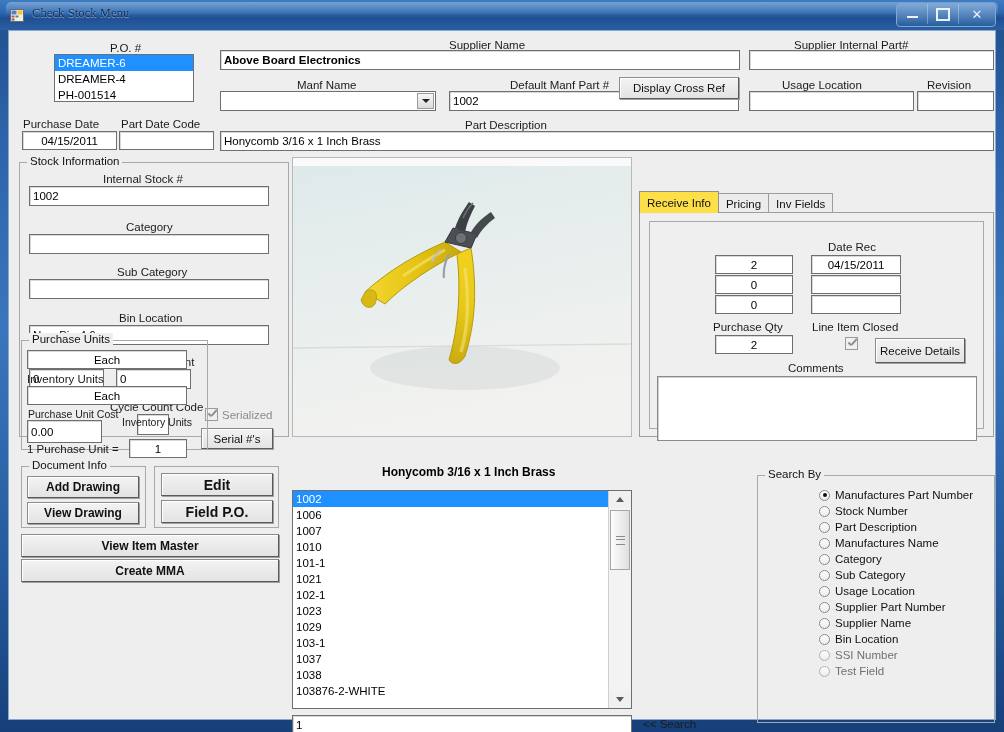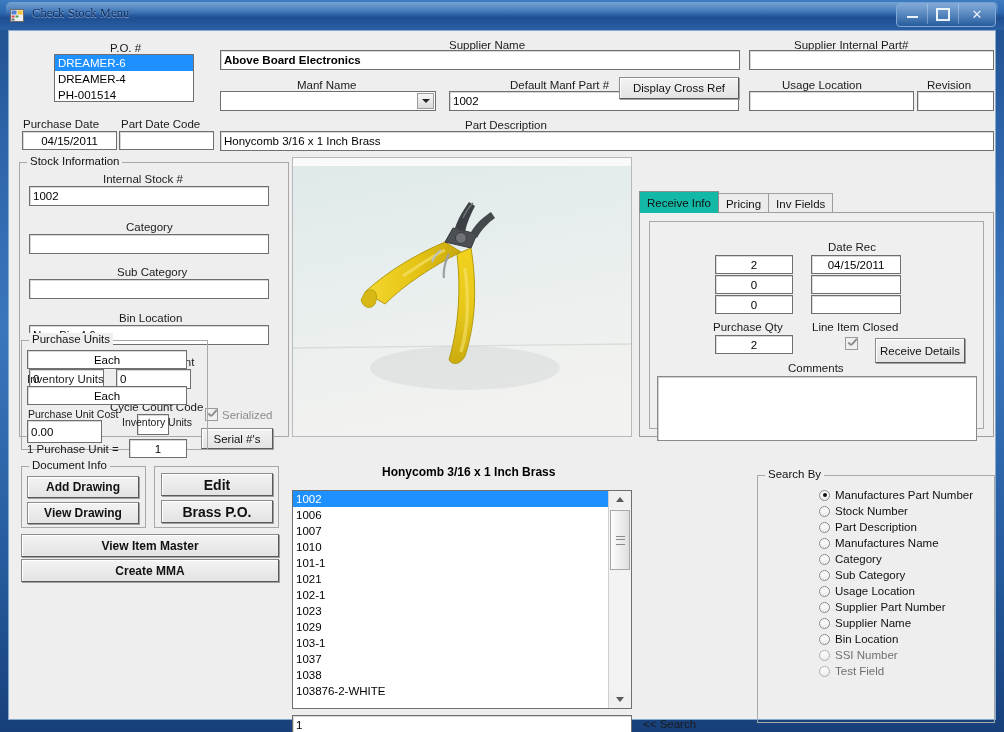--- a/index.html
+++ b/index.html
@@ -95,21 +95,21 @@
   .chk:after{content:"";position:absolute;left:2px;top:5px;width:4px;height:1.5px;background:#8d8d8d;
      transform:rotate(45deg);}
   .chk:before{content:"";position:absolute;left:4px;top:3px;width:8px;height:1.5px;background:#8d8d8d;
      transform:rotate(-48deg);}
 
   
   .tabstrip{position:absolute;display:flex;align-items:flex-end;}
   .tab{height:20px;padding:0 7px;font-size:11.5px;display:flex;align-items:center;
        border:1px solid #9d9d9d;border-bottom:none;background:#ececec;color:#111;
        box-sizing:border-box;margin-right:-1px;}
-  .tab.active{background:#14b8a6;height:22px;border-color:#8f8f8f;position:relative;z-index:3;}
+  .tab.active{background:#fde047;height:22px;border-color:#8f8f8f;position:relative;z-index:3;}
   .tabbody{position:absolute;border:1px solid #9d9d9d;background:#efefef;box-sizing:border-box;}
 
   
   .photo{position:absolute;background:#f4f4f4;border:1px solid #b9b9b9;overflow:hidden;box-sizing:border-box;}
   .photo svg{display:block;}
   .title-center{position:absolute;font-size:12px;font-weight:bold;color:#000;white-space:nowrap;}
   .memo{position:absolute;background:#ffffff;border:1px solid #8a8a8a;box-sizing:border-box;
       box-shadow:inset 1px 1px 0 #cfcfcf;}
 </style>
 </head>
@@ -291,21 +291,21 @@
     <div class="tbox c" style="left:120px;top:408px;width:58px;height:19px;">1</div>
 
     <div class="grp" style="left:12px;top:435px;width:125px;height:62px;">
       <span class="cap">Document Info</span>
     </div>
     <div class="btn bold" style="left:18px;top:445px;width:112px;height:22px;">Add Drawing</div>
     <div class="btn bold" style="left:18px;top:471px;width:112px;height:22px;">View Drawing</div>
 
     <div class="grp" style="left:145px;top:435px;width:125px;height:62px;"></div>
     <div class="btn bold" style="left:152px;top:442px;width:112px;height:23px;font-size:14px;">Edit</div>
-    <div class="btn bold" style="left:152px;top:469px;width:112px;height:23px;font-size:14px;">Brass P.O.</div>
+    <div class="btn bold" style="left:152px;top:469px;width:112px;height:23px;font-size:14px;">Field P.O.</div>
 
     <div class="btn bold" style="left:12px;top:503px;width:258px;height:23px;">View Item Master</div>
     <div class="btn bold" style="left:12px;top:528px;width:258px;height:23px;">Create MMA</div>
 
     <div class="lbx" style="left:283px;top:459px;width:340px;height:219px;">
       <div class="row sel">1002</div>
       <div class="row">1006</div>
       <div class="row">1007</div>
       <div class="row">1010</div>
       <div class="row">101-1</div>

